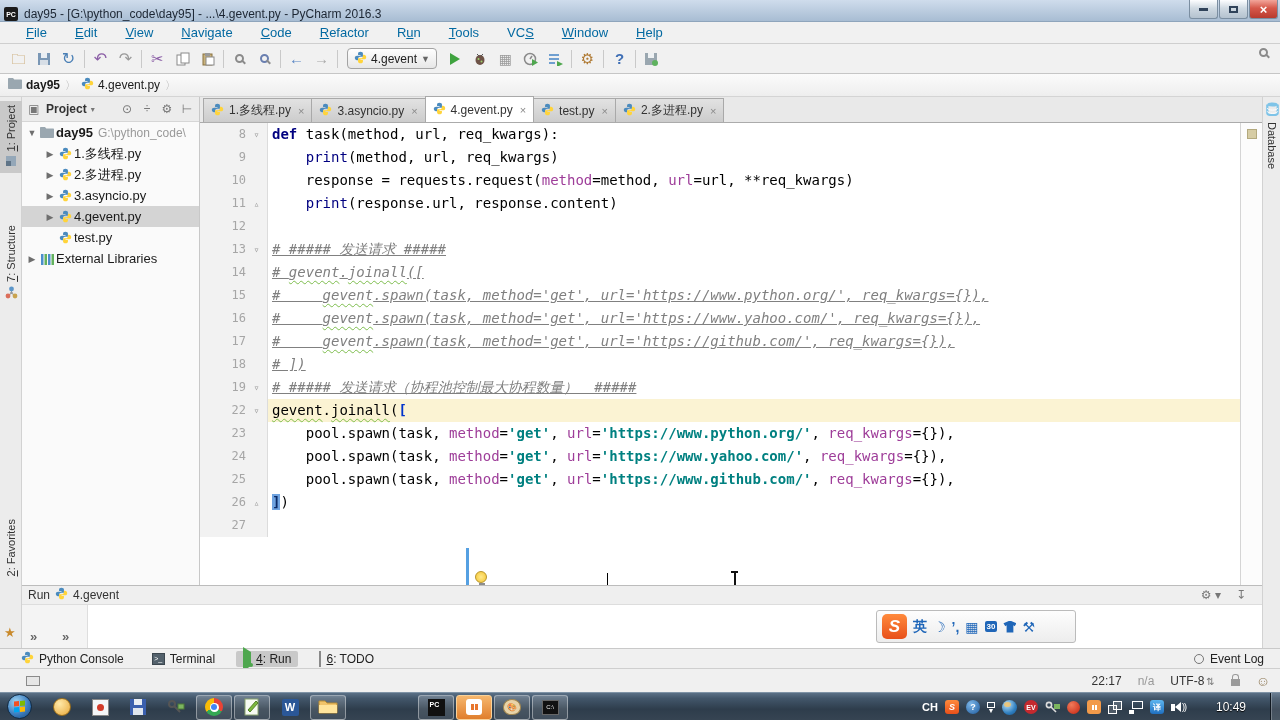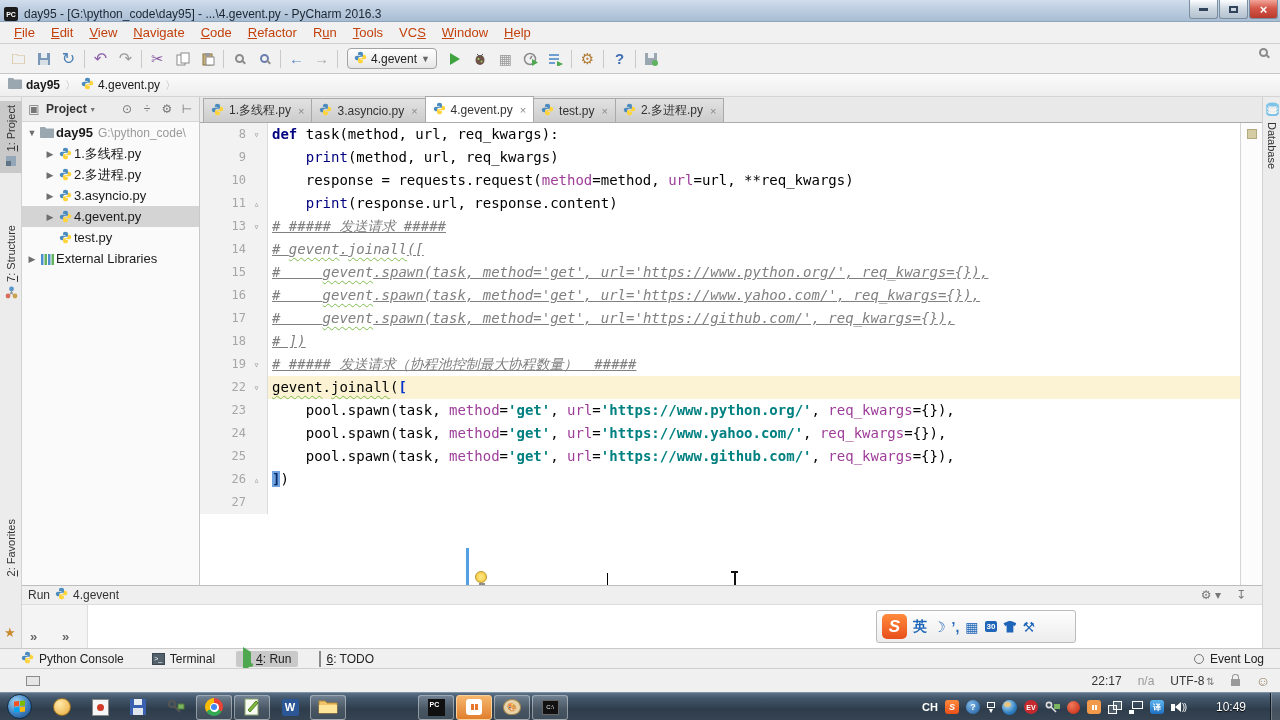--- a/index.html
+++ b/index.html
@@ -13,21 +13,21 @@
   #win-title { font-size:12px; color:#1c2633; }
   #win-btns { position:absolute; right:2px; top:0; display:flex; }
   .wbtn { width:29px; height:19px; border:1px solid #7b8ea1; border-top:none; background:linear-gradient(#fdfeff,#cfd9e2 45%,#b4c2cf); display:flex; align-items:center; justify-content:center; margin-left:1px; border-radius:0 0 3px 3px; }
   .wbtn.close { background:linear-gradient(#f2a59a,#d6584a 45%,#b93b2e); color:#fff; font-weight:bold; }
   .minbar { width:9px; height:3px; background:#30435a; }
   .maxbox { width:9px; height:7px; border:2px solid #30435a; }
   .wbtn.close span { font-size:13px; line-height:1; color:#fff; }
 
   
   #menubar { left:0; top:22px; width:1280px; height:22px; background:#f1f1f1; border-bottom:1px solid #cfcfcf; display:flex; align-items:center; padding-left:6px; }
-  .menu-item { padding:2px 8px; font-size:13px; color:#c2410c; }
+  .menu-item { padding:2px 8px; font-size:13px; color:#0369a1;margin-left:12px; }
   .menu-item u { text-decoration:underline; }
 
   
   #toolbar { left:0; top:44px; width:1280px; height:30px; background:#f1f1f1; border-bottom:1px solid #c6c6c6; display:flex; align-items:center; padding-left:6px; }
   .tbi { width:25px; height:24px; display:flex; align-items:center; justify-content:center; font-size:15px; }
   .tsep { width:1px; height:18px; background:#c9c9c9; margin:0 3px; }
   #run-combo { height:21px; border:1px solid #a3a3a3; border-radius:4px; background:linear-gradient(#fefefe,#e7e7e7); display:flex; align-items:center; padding:0 6px; margin:0 6px; gap:4px; }
   #run-combo .cfg { font-size:12px; color:#222; }
   #run-combo .car { font-size:9px; color:#666; }
   #search-everywhere { right:12px; top:48px; }
@@ -488,20 +488,21 @@
       <span class="x">×</span>
     </div>
   </div>
 
 <div id="editor" class="abs">
   <div id="code-rows">
       <div class="crow"><span class="gut">8</span><span class="fold">▿</span><span class="ctext"><span class="sk">def</span><span class="sp"> task(method, url, req_kwargs):</span></span></div>
       <div class="crow"><span class="gut">9</span><span class="fold"></span><span class="ctext"><span class="sp">    </span><span class="sb">print</span><span class="sp">(method, url, req_kwargs)</span></span></div>
       <div class="crow"><span class="gut">10</span><span class="fold"></span><span class="ctext"><span class="sp">    response = requests.request(</span><span class="sa">method</span><span class="sp">=method, </span><span class="sa">url</span><span class="sp">=url, **req_kwargs)</span></span></div>
       <div class="crow"><span class="gut">11</span><span class="fold">▵</span><span class="ctext"><span class="sp">    </span><span class="sb">print</span><span class="sp">(response.url, response.content)</span></span></div>
+      <div class="crow"><span class="gut">12</span><span class="fold"></span><span class="ctext"></span></div>
       <div class="crow"><span class="gut">13</span><span class="fold">▿</span><span class="ctext"><span class="sc"># ##### 发送请求 #####</span></span></div>
       <div class="crow"><span class="gut">14</span><span class="fold"></span><span class="ctext"><span class="sc"># </span><span class="sc typo">gevent</span><span class="sc">.</span><span class="sc typo">joinall</span><span class="sc">([</span></span></div>
       <div class="crow"><span class="gut">15</span><span class="fold"></span><span class="ctext"><span class="sc">#     </span><span class="sc typo">gevent</span><span class="sc">.spawn(task, method='get', url='https://www.python.org/', req_kwargs={}),</span></span></div>
       <div class="crow"><span class="gut">16</span><span class="fold"></span><span class="ctext"><span class="sc">#     </span><span class="sc typo">gevent</span><span class="sc">.spawn(task, method='get', url='https://www.yahoo.com/', req_kwargs={}),</span></span></div>
       <div class="crow"><span class="gut">17</span><span class="fold"></span><span class="ctext"><span class="sc">#     </span><span class="sc typo">gevent</span><span class="sc">.spawn(task, method='get', url='https://github.com/', req_kwargs={}),</span></span></div>
       <div class="crow"><span class="gut">18</span><span class="fold"></span><span class="ctext"><span class="sc"># ])</span></span></div>
       <div class="crow"><span class="gut">19</span><span class="fold">▿</span><span class="ctext"><span class="sc"># ##### 发送请求（协程池控制最大协程数量）  #####</span></span></div>
       <div class="crow cur"><span class="gut">22</span><span class="fold">▿</span><span class="ctext"><span class="sp typo">gevent</span><span class="sp">.</span><span class="sp typo">joinall</span><span class="sp">(</span><span class="so">[</span></span></div>
       <div class="crow"><span class="gut">23</span><span class="fold"></span><span class="ctext"><span class="sp">    pool.spawn(task, </span><span class="sa">method</span><span class="sp">=</span><span class="ss">'get'</span><span class="sp">, </span><span class="sa">url</span><span class="sp">=</span><span class="ss">'https://www.python.org/'</span><span class="sp">, </span><span class="sa">req_kwargs</span><span class="sp">={}),</span></span></div>
       <div class="crow"><span class="gut">24</span><span class="fold"></span><span class="ctext"><span class="sp">    pool.spawn(task, </span><span class="sa">method</span><span class="sp">=</span><span class="ss">'get'</span><span class="sp">, </span><span class="sa">url</span><span class="sp">=</span><span class="ss">'https://www.yahoo.com/'</span><span class="sp">, </span><span class="sa">req_kwargs</span><span class="sp">={}),</span></span></div>

